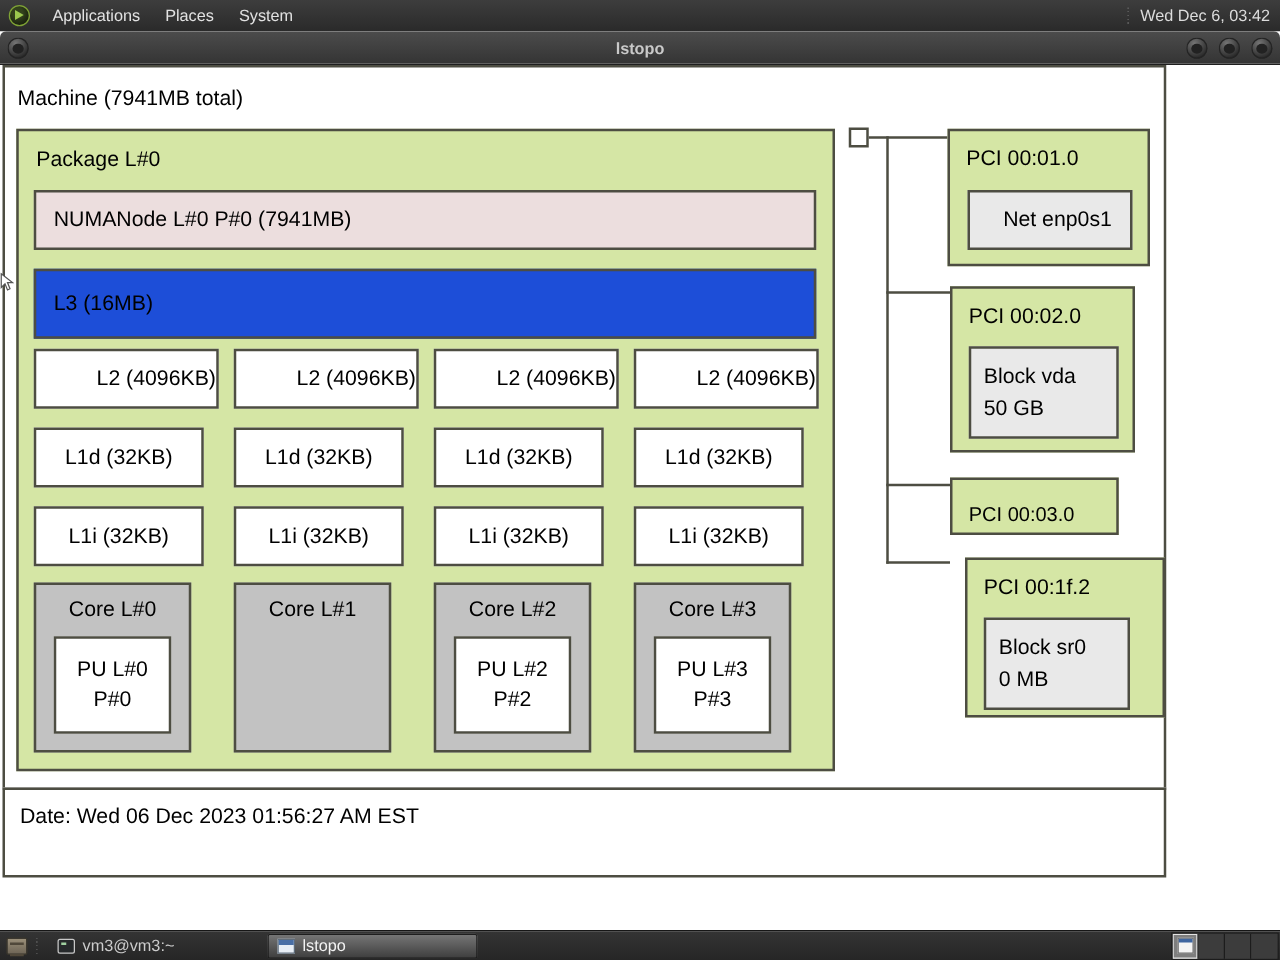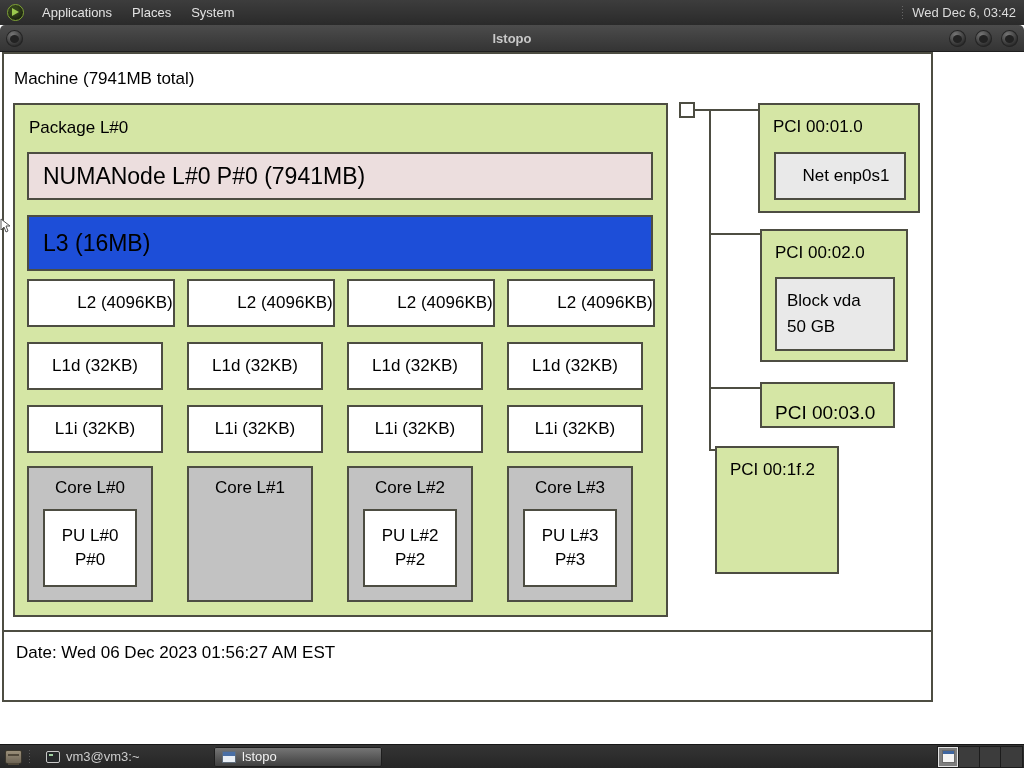--- a/index.html
+++ b/index.html
@@ -45,42 +45,42 @@
   .legend-box { left:2px; top:578px; width:931px; height:72px; background:#fff; padding:8px 0 0 12px; }
   .legend-line { font-size:17px; color:#000; line-height:25px; white-space:nowrap; }
   .machine-label { position:absolute; left:14px; top:17px; font-size:17px; color:#000; }
 
   .package { left:13px; top:51px; width:655px; height:514px; background:#d5e6a5; }
   .lbl { position:absolute; font-size:17px; color:#000; white-space:nowrap; }
   .pkg-label { left:14px; top:13px; }
   .numa { left:12px; top:47px; width:626px; height:48px; background:#ecdede; }
   .l3   { left:12px; top:110px; width:626px; height:56px; background:#1d4ed8; }
   .inbox-label { position:absolute; left:14px; top:0; bottom:0; display:flex; align-items:center;
-    font-size:23px; color:#000; white-space:nowrap; }
+    font-size:17px; color:#000; white-space:nowrap; }
   .cachebox { background:#fff; height:48px; display:flex; align-items:center; justify-content:center;
     font-size:17px; color:#000; }
   .row-l2  { top:174px; width:148px;padding-left:48px; }
   .row-l1d { top:237px; width:136px; }
   .row-l1i { top:300px; width:136px; }
   .c1 { left:12px; } .c2 { left:172px; } .c3 { left:332px; } .c4 { left:492px; }
   .core { top:361px; width:126px; height:136px; background:#c2c2c2; }
   .core-label { position:absolute; left:0; right:0; top:10px; text-align:center; font-size:17px; }
   .pu { left:14px; top:41px; width:94px; height:78px; background:#fff; display:flex;
     flex-direction:column; align-items:center; justify-content:center; font-size:17px; line-height:24px; }
 
   
   .pci-connector { left:679px; top:50px; width:16px; height:16px; background:#fff; }
   .pline { position:absolute; background:#4d4d42; }
   .pcibox { background:#d5e6a5; }
   .pci1 { left:758px; top:51px;  width:162px; height:110px; }
   .pci2 { left:760px; top:177px; width:148px; height:133px; }
   .pci3 { left:760px; top:330px; width:135px; height:46px; }
-  .pci4 { left:715px; top:394px; width:124px; height:128px;text-decoration:underline; }
+  .pci4 { left:772px; top:394px; width:160px; height:128px;text-decoration:underline; }
   .pci-label { position:absolute; left:13px; top:12px; font-size:17px; }
-  .pci-label-mid { position:absolute; left:13px; top:16px; bottom:0; display:flex; align-items:center; font-size:19px; }
+  .pci-label-mid { position:absolute; left:13px; top:16px; bottom:0; display:flex; align-items:center; font-size:16px; }
   .devbox { position:absolute; background:#e9e9e9; border:2px solid #4d4d42; display:flex;
     flex-direction:column; justify-content:center; font-size:17px; line-height:26px; padding-left:10px; }
   .dev1 { left:14px; top:47px; width:132px; height:48px; padding-left:12px; align-items:center; }
   .dev2 { left:13px; top:46px; width:120px; height:74px; }
   .dev4 { left:13px; top:46px; width:117px; height:74px; }
 
   .mouse-cursor { position:absolute; left:0px; top:166px; width:12px; height:15px; }
 
   
   .taskbar { position:absolute; left:0; top:744px; width:1024px; height:24px;
@@ -213,20 +213,24 @@
         <span>50 GB</span>
       </div>
     </div>
 
     <div class="bx pcibox pci3">
       <div class="pci-label-mid">PCI 00:03.0</div>
     </div>
 
     <div class="bx pcibox pci4">
       <div class="pci-label">PCI 00:1f.2</div>
+      <div class="devbox dev4">
+        <span>Block sr0</span>
+        <span>0 MB</span>
+      </div>
     </div>
 
     <div class="bx legend-box">
       <div class="legend-line">Date: Wed 06 Dec 2023 01:56:27 AM EST</div>
     </div>
 
     <svg class="mouse-cursor" viewBox="0 0 12 15">
       <polygon points="1,1 1,12 4,9 6,14 8,13 6,8 10,8" fill="#ffffff" stroke="#555555" stroke-width="1"></polygon>
     </svg>
   </div>

